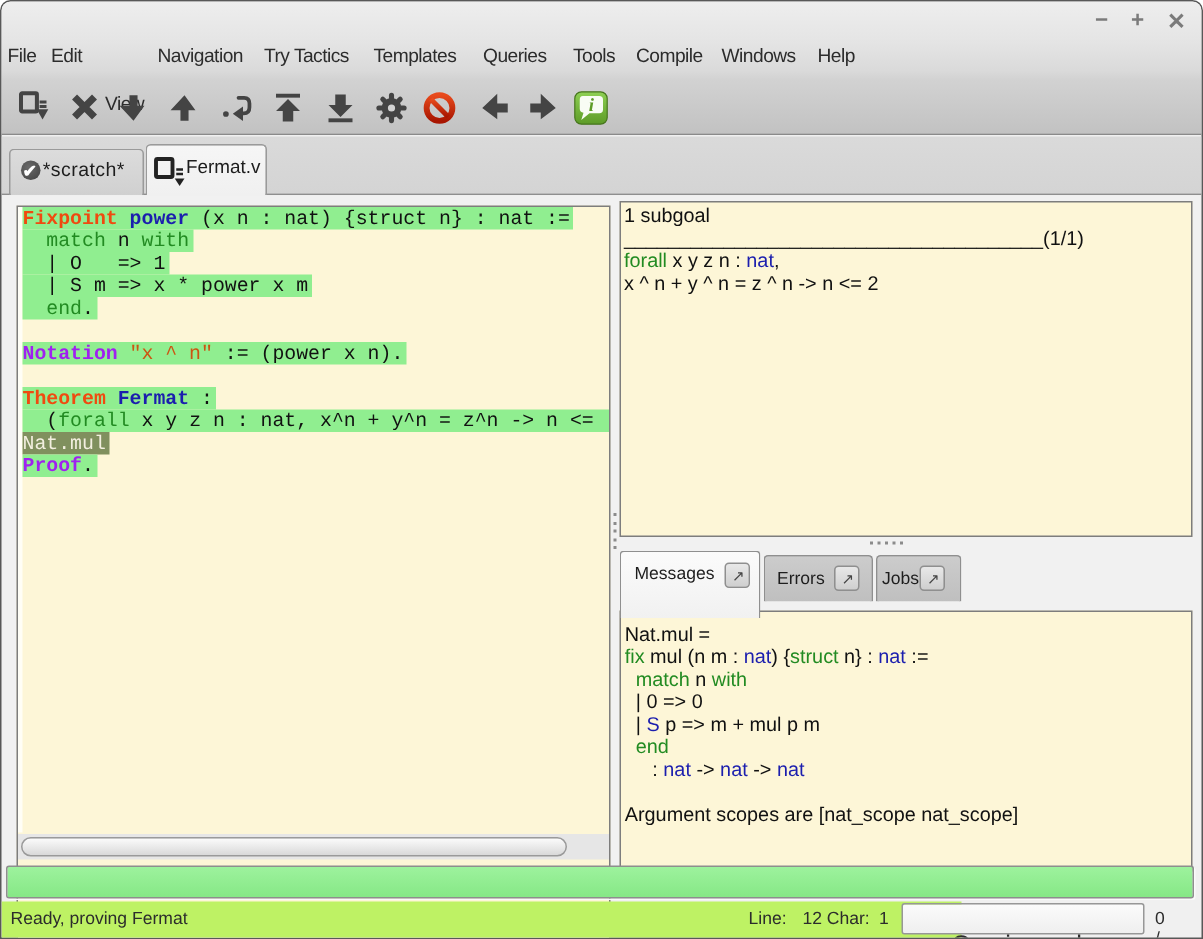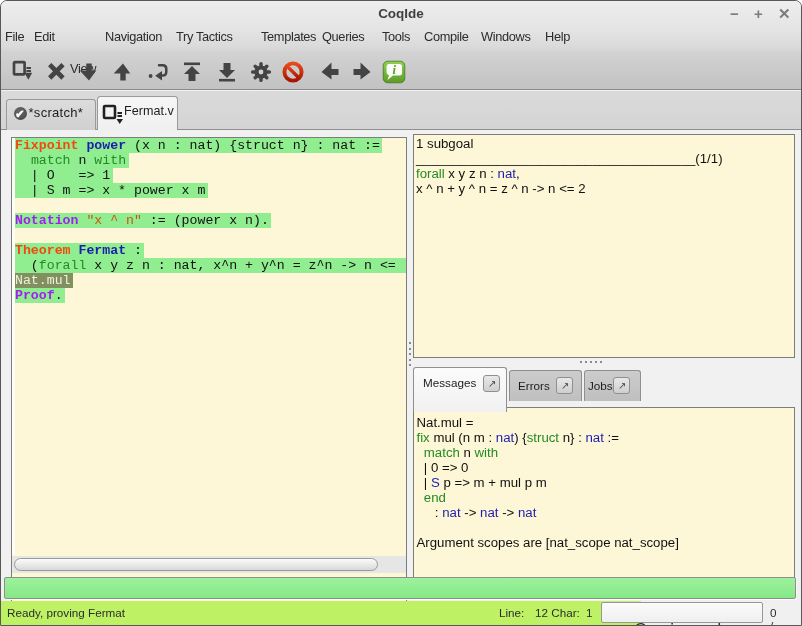--- a/index.html
+++ b/index.html
@@ -64,31 +64,30 @@
 #prog{position:absolute;left:3px;top:576px;width:792px;height:22px;border:1px solid #8e8e8e;border-radius:2px;background:linear-gradient(#9df29d,#86e886);box-shadow:1px 1px 0 #fafafa;}
 
 #status{position:absolute;left:0;top:600px;width:640px;height:25px;background:#bef264;font-size:11.7px;color:#2c2c2c;}
 #status span{position:absolute;top:4.8px;}
 #coqready{position:absolute;left:600px;top:0.5px;width:162px;height:21px;border:1px solid #979797;border-radius:2px;background:linear-gradient(#fbfbfb,#efefef);text-align:center;padding-top:17px;font-size:17px;}
 .icn{fill:none;stroke:#444;stroke-linecap:round;stroke-linejoin:round;}
 </style></head>
 <body>
 <div id="win">
  <div id="top">
-  <div id="title">CoqIde</div>
   <div class="wbtn" style="left:729px;">−</div>
   <div class="wbtn" style="left:753px;">+</div>
   <div class="wbtn" style="left:777px;">✕</div>
   <div id="menubar">
    <span style="left:4px;">File</span>
    <span style="left:33px;">Edit</span>
    <span style="left:69px;margin-top:32px;">View</span>
    <span style="left:104px;">Navigation</span>
    <span style="left:175px;">Try Tactics</span>
-   <span style="left:260px;text-align:center;">Templates</span>
+   <span style="left:248px;text-align:center;">Templates</span>
    <span style="left:321px;">Queries</span>
    <span style="left:381px;">Tools</span>
    <span style="left:423px;">Compile</span>
    <span style="left:480px;">Windows</span>
    <span style="left:544px;">Help</span>
   </div>
 
   <svg class="ti" style="left:10px;" viewBox="0 0 24 24">
     <rect x="3" y="2.2" width="10.6" height="12.1" rx="0.8" class="icn" stroke-width="2.7"></rect>
     <line x1="15.4" y1="8" x2="20" y2="8" stroke="#444" stroke-width="1.9"></line>
@@ -173,20 +172,21 @@
   </div>
  </div>
  <div id="page">
   <div id="edframe">
    <div id="edwhite"></div>
    <div id="edpre">
 <div class="ln"><span class="hl"><span class="kw1">Fixpoint</span> <span class="kid">power</span> (x n : nat) {struct n} : nat :=</span></div>
 <div class="ln"><span class="hl">  <span class="kgr">match</span> n <span class="kgr">with</span></span></div>
 <div class="ln"><span class="hl">  | O   =&gt; 1</span></div>
 <div class="ln"><span class="hl">  | S m =&gt; x * power x m</span></div>
+<div class="ln"><span class="hl">  <span class="kgr">end</span>.</span></div>
 <div class="ln"></div>
 <div class="ln"><span class="hl"><span class="kw2">Notation</span> <span class="str">"x ^ n"</span> := (power x n).</span></div>
 <div class="ln"></div>
 <div class="ln"><span class="hl"><span class="kw1">Theorem</span> <span class="kid">Fermat</span> :</span></div>
 <div class="hlf">  (<span class="kgr">forall</span> x y z n : nat, x^n + y^n = z^n -&gt; n &lt;=</div>
 <div class="ln"><span class="prc">Nat.mul</span></div>
 <div class="ln"><span class="hl"><span class="kw2">Proof</span>.</span></div>
    </div>
    <div id="hsb">
           <div id="hsbth"></div>

